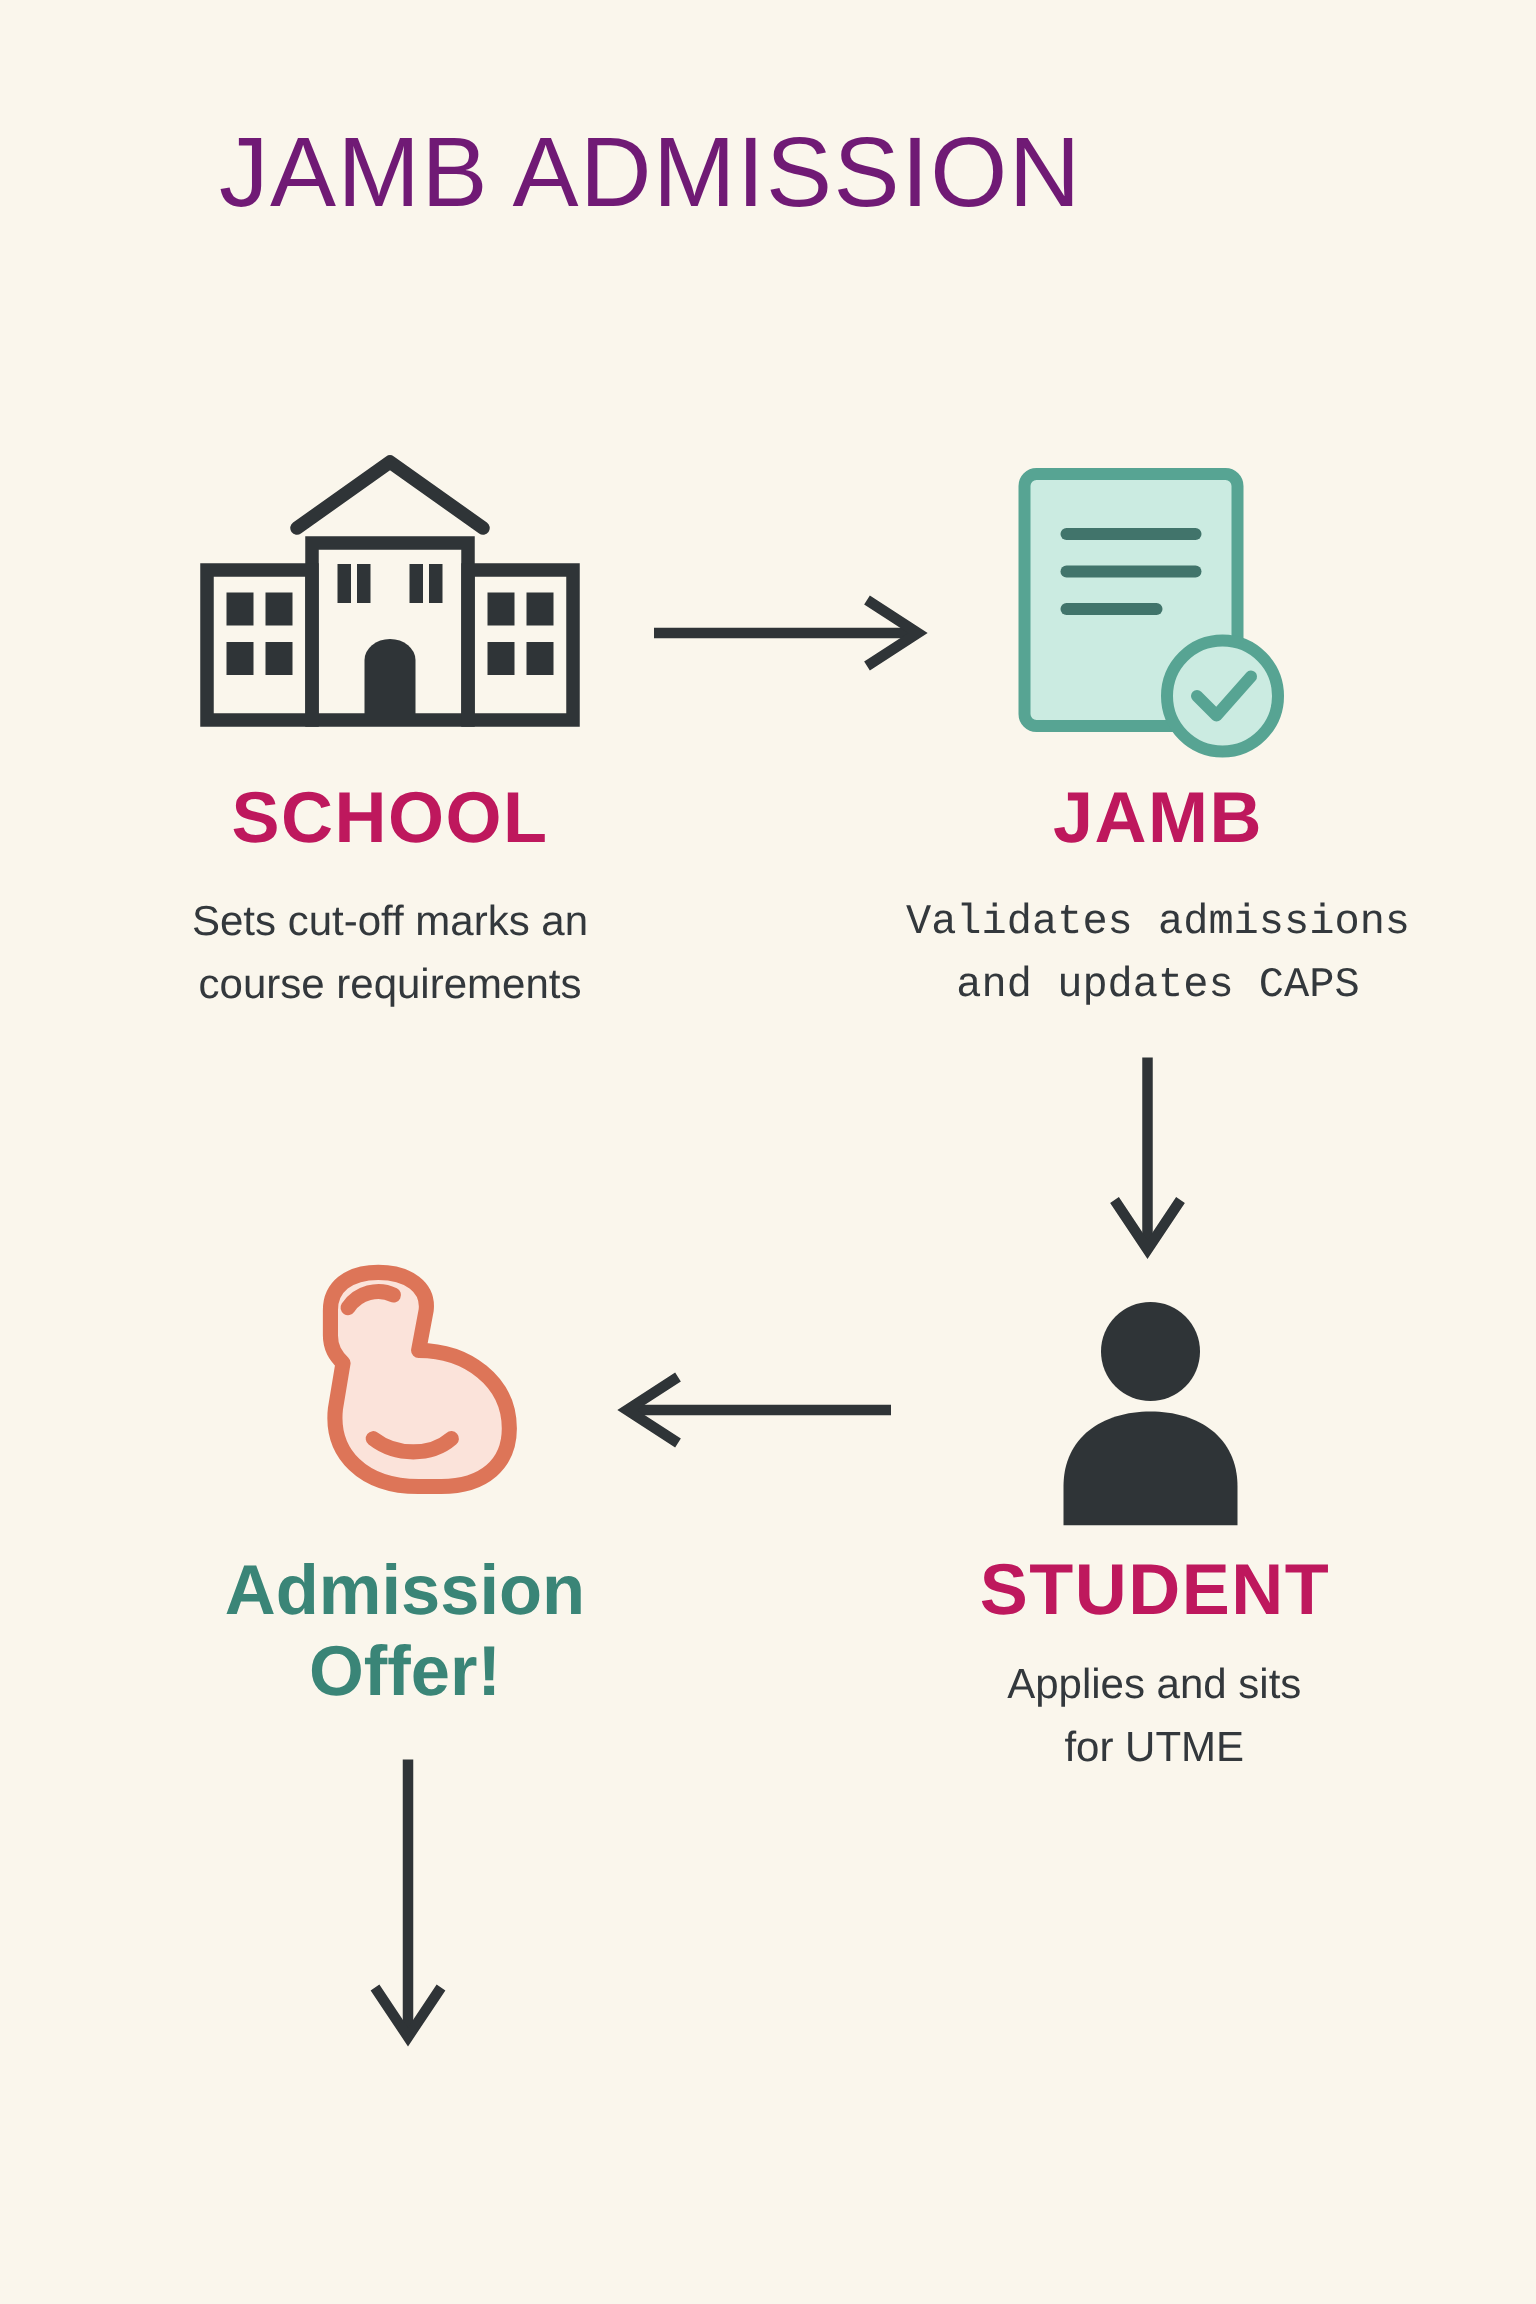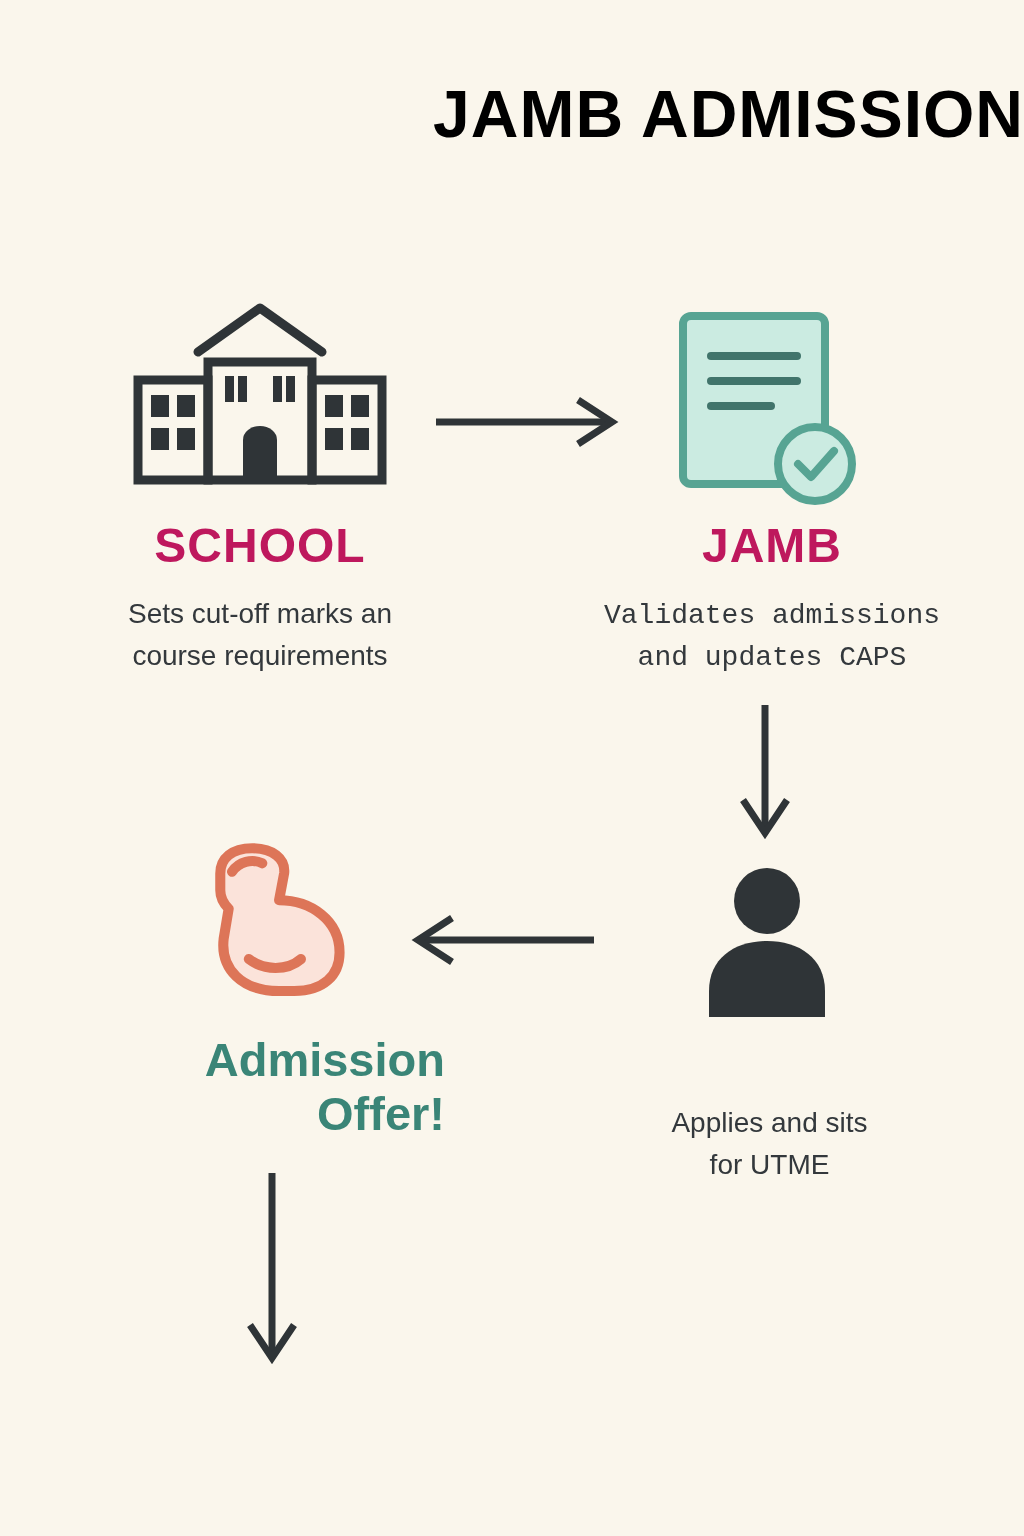--- a/index.html
+++ b/index.html
@@ -11,45 +11,45 @@
     position:relative;
     width:1024px;height:1536px;
     margin:0 auto;
     background:#FAF6EC;
     color:#2F3437;
     overflow:hidden;
   }
   .title{
     position:absolute;
     top:78px;left:146px;right:0;
-    text-align:right;
+    text-align:left;
     font-size:66px;
-    font-weight:700;
+    font-weight:400;
     line-height:1.1;
     letter-spacing:1px;
-    color:#000000;
+    color:#701a75;
   }
   .node-label{
     position:absolute;
     text-align:center;
     font-size:48px;
     font-weight:800;
     letter-spacing:1px;
     color:#be185d;
   }
   .node-desc{
     position:absolute;
     text-align:center;
     font-size:28px;
     line-height:42px;
     color:#33383c;
   }
   .offer-label{
     position:absolute;
-    text-align:right;
+    text-align:center;
     font-size:47px;
     font-weight:800;
     line-height:54px;
     color:#3A8577;
   }
   .icon-box{position:absolute;}
   .arrow{position:absolute;}
   svg{display:block;}
 </style>
 </head>
@@ -142,20 +142,21 @@
   </div>
 
   <div class="icon-box" style="left:185px;top:838px;">
     <svg width="168" height="175" viewBox="0 0 100 104" fill="none">
       <path d="M40 6 c-12 0 -19 6 -19 15 v10 c0 5 2 8 5 11 l-3 18 c-2 18 11 31 33 31 h9 c17 0 27 -9 27 -23 c0 -19 -17 -31 -36 -31 l3 -16 c1 -9 -7 -15 -19 -15 z" fill="#FBE3DA" stroke="#DD7558" stroke-width="6" stroke-linejoin="round"></path>
       <path d="M38 72 c9 7 23 7 31 0" stroke="#DD7558" stroke-width="6" fill="none" stroke-linecap="round"></path>
       <path d="M28 20 c4 -6 12 -8 18 -5" stroke="#DD7558" stroke-width="6" fill="none" stroke-linecap="round"></path>
     </svg>
   </div>
 
+  <div class="node-label" style="left:615px;top:1033px;width:310px;">STUDENT</div>
   <div class="node-desc" style="left:622px;top:1102px;width:295px;">
     <div>Applies and sits</div>
     <div>for UTME</div>
   </div>
 
   <div class="offer-label" style="left:95px;top:1033px;width:350px;">
     <div>Admission</div>
     <div>Offer!</div>
   </div>
 

